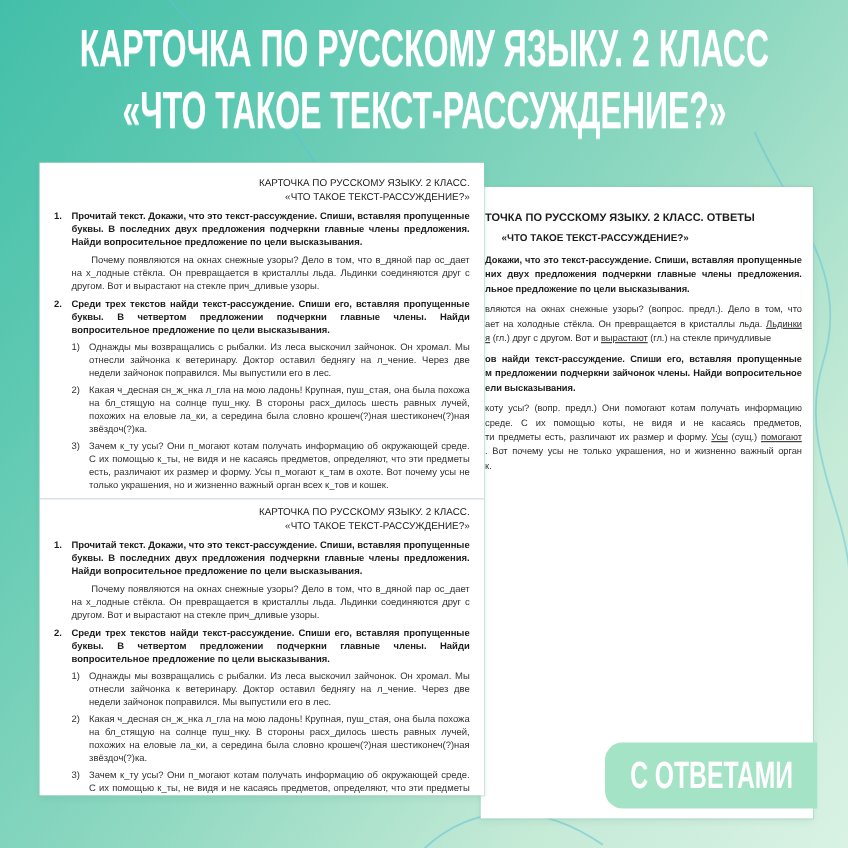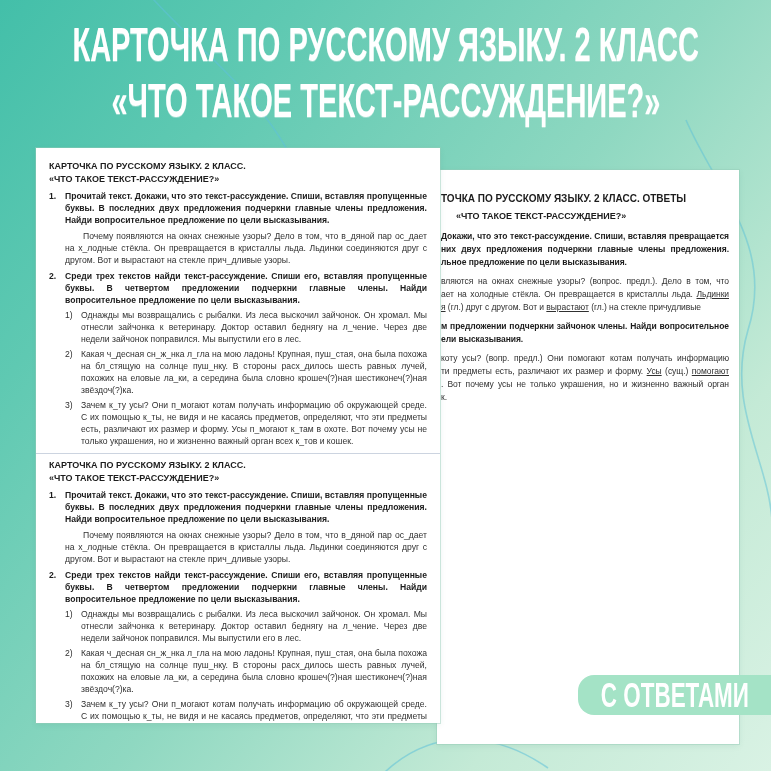--- a/index.html
+++ b/index.html
@@ -21,41 +21,41 @@
     font-weight:800;font-size:44px;letter-spacing:0px;color:var(--title_color);
     text-shadow:0 1px 0 rgba(255,255,255,.35);}
 
   
   .page{position:absolute;background:var(--page_bg);box-shadow:0 0 0 1px rgba(150,205,185,.45),0 2px 6px rgba(40,120,100,.10);}
   .worksheet-page{left:36px;top:148px;width:404px;height:575px;z-index:3;padding:12px 13px 0 13px;overflow:hidden;}
   .answers-page{left:437px;top:170px;width:302px;height:574px;z-index:2;padding:22px 10px 0 4px;overflow:hidden;}
 
   
   .ws-section{font-size:8.6px;line-height:12px;color:var(--text_color);}
-  .ws-h{font-weight:700;color:var(--bold_color);text-align:left;font-size:9px;line-height:13px;}
+  .ws-h{font-weight:400;color:var(--bold_color);text-align:right;font-size:9px;line-height:13px;}
   .ws-task{display:flex;margin-top:4px;}
   .ws-num{flex:0 0 16px;font-weight:700;color:var(--bold_color);}
   .ws-task-text{flex:1;font-weight:700;color:var(--bold_color);text-align:justify;}
   .ws-para{margin-top:4px;padding-left:16px;text-indent:18px;text-align:justify;}
   .ws-item{display:flex;margin-top:3px;padding-left:16px;}
   .ws-inum{flex:0 0 16px;}
   .ws-item-text{flex:1;text-align:justify;}
   .divider{border-top:1px solid var(--divider);margin:6px -13px 5px -13px;height:0;}
 
   
   .ans-h1{font-weight:700;color:var(--bold_color);font-size:10px;line-height:13px;white-space:nowrap;overflow:hidden;}
   .ans-h2{font-weight:700;color:var(--bold_color);font-size:9px;line-height:13px;margin:5px 0 7px 15px;white-space:nowrap;overflow:hidden;}
   .ans-block{margin-bottom:6px;}
   .ans-block.bold .ans-line{font-weight:700;color:var(--bold_color);}
   .ans-line{font-size:8.5px;line-height:13px;height:13px;overflow:hidden;color:var(--text_color);letter-spacing:-0.05px;}
   .ans-line.fill{text-align:justify;text-align-last:justify;}
   .ans-line .u{text-decoration:underline;}
 
   
-  .answers-badge{position:absolute;left:578px;top:675px;width:193px;height:40px;z-index:5;
+  .answers-badge{position:absolute;left:550px;top:675px;width:193px;height:60px;z-index:5;
     background:var(--badge_bg);border-radius:16px 0 0 16px;display:flex;align-items:center;justify-content:center;}
   .answers-badge>span{display:inline-block;white-space:nowrap;transform:scale(0.68,1.05);transform-origin:center;
     font-weight:800;font-size:33px;color:#ffffff;}
 </style>
 </head>
 <body>
 
 <div class="stage">
 
   <svg class="decor" width="771" height="771" viewBox="0 0 771 771">
@@ -71,35 +71,37 @@
     <div class="title-line">
         <span>«ЧТО ТАКОЕ ТЕКСТ-РАССУЖДЕНИЕ?»</span>
       </div>
   </div>
 
   <div class="page answers-page">
     <div class="ans-h1">ТОЧКА ПО РУССКОМУ ЯЗЫКУ. 2 КЛАСС. ОТВЕТЫ</div>
     <div class="ans-h2">«ЧТО ТАКОЕ ТЕКСТ-РАССУЖДЕНИЕ?»</div>
     <div id="answers-blocks">
         <div class="ans-block bold">
-          <div class="ans-line fill"><span>Докажи, что это текст-рассуждение. Спиши, вставляя превращается</span></div>
+          <div class="ans-line fill"><span>Докажи, что это текст-рассуждение. Спиши, вставляя пропущенные</span></div>
           <div class="ans-line fill"><span>них двух предложения подчеркни главные члены предложения.</span></div>
           <div class="ans-line"><span>льное предложение по цели высказывания.</span></div>
         </div>
         <div class="ans-block">
           <div class="ans-line fill"><span>вляются на окнах снежные узоры? (вопрос. предл.). Дело в том, что</span></div>
           <div class="ans-line fill"><span>ает на холодные стёкла. Он превращается в кристаллы льда. </span><span class="u">Льдинки</span></div>
           <div class="ans-line"><span class="u">я</span><span> (гл.) друг с другом. Вот и </span><span class="u">вырастают</span><span> (гл.) на стекле причудливые</span></div>
         </div>
         <div class="ans-block bold">
+          <div class="ans-line fill"><span>ов найди текст-рассуждение. Спиши его, вставляя пропущенные</span></div>
           <div class="ans-line fill"><span>м предложении подчеркни зайчонок члены.  Найди вопросительное</span></div>
           <div class="ans-line"><span>ели высказывания.</span></div>
         </div>
         <div class="ans-block">
           <div class="ans-line fill"><span>коту усы? (вопр. предл.) Они помогают котам получать информацию</span></div>
+          <div class="ans-line fill"><span>среде. С их помощью коты, не видя и не касаясь предметов,</span></div>
           <div class="ans-line fill"><span>ти предметы есть, различают их размер и форму. </span><span class="u">Усы</span><span> (сущ.) </span><span class="u">помогают</span></div>
           <div class="ans-line fill"><span>. Вот почему усы не только украшения, но и жизненно важный орган</span></div>
           <div class="ans-line"><span>к.</span></div>
         </div>
       </div>
   </div>
 
   <div class="page worksheet-page" id="worksheet-page">
     <div class="ws-section">
       <div class="ws-h">КАРТОЧКА ПО РУССКОМУ ЯЗЫКУ. 2 КЛАСС.</div>

